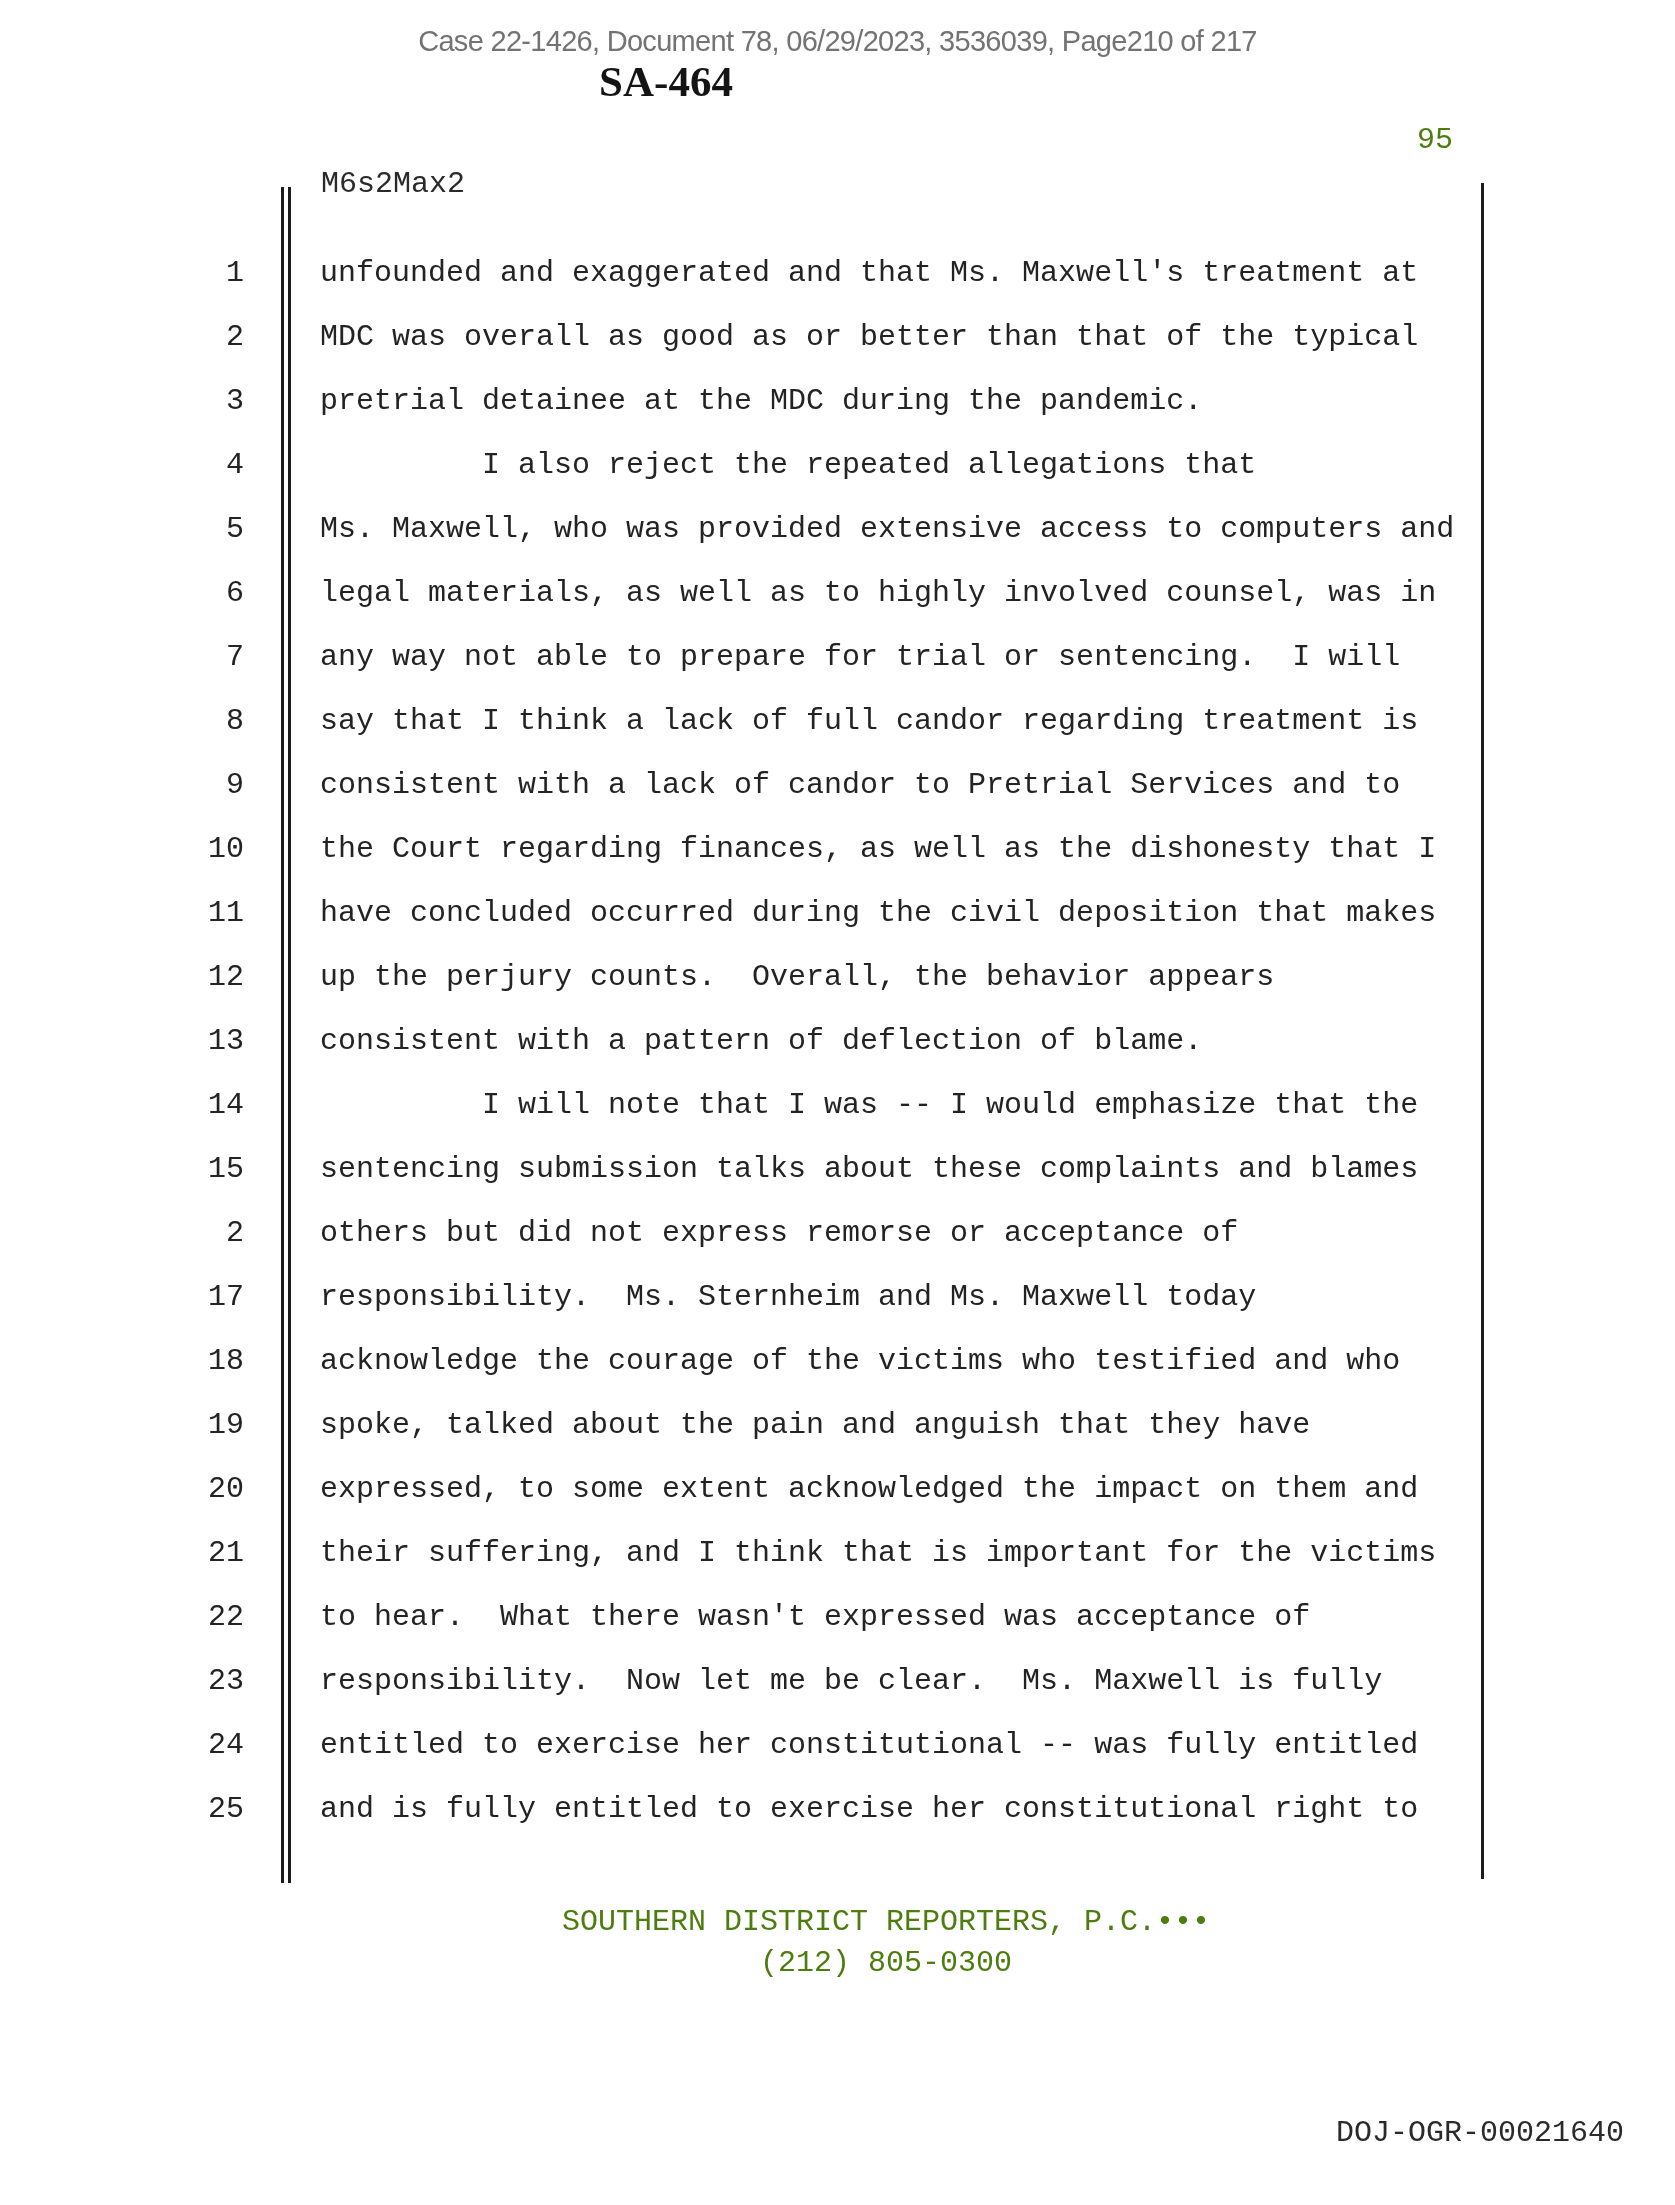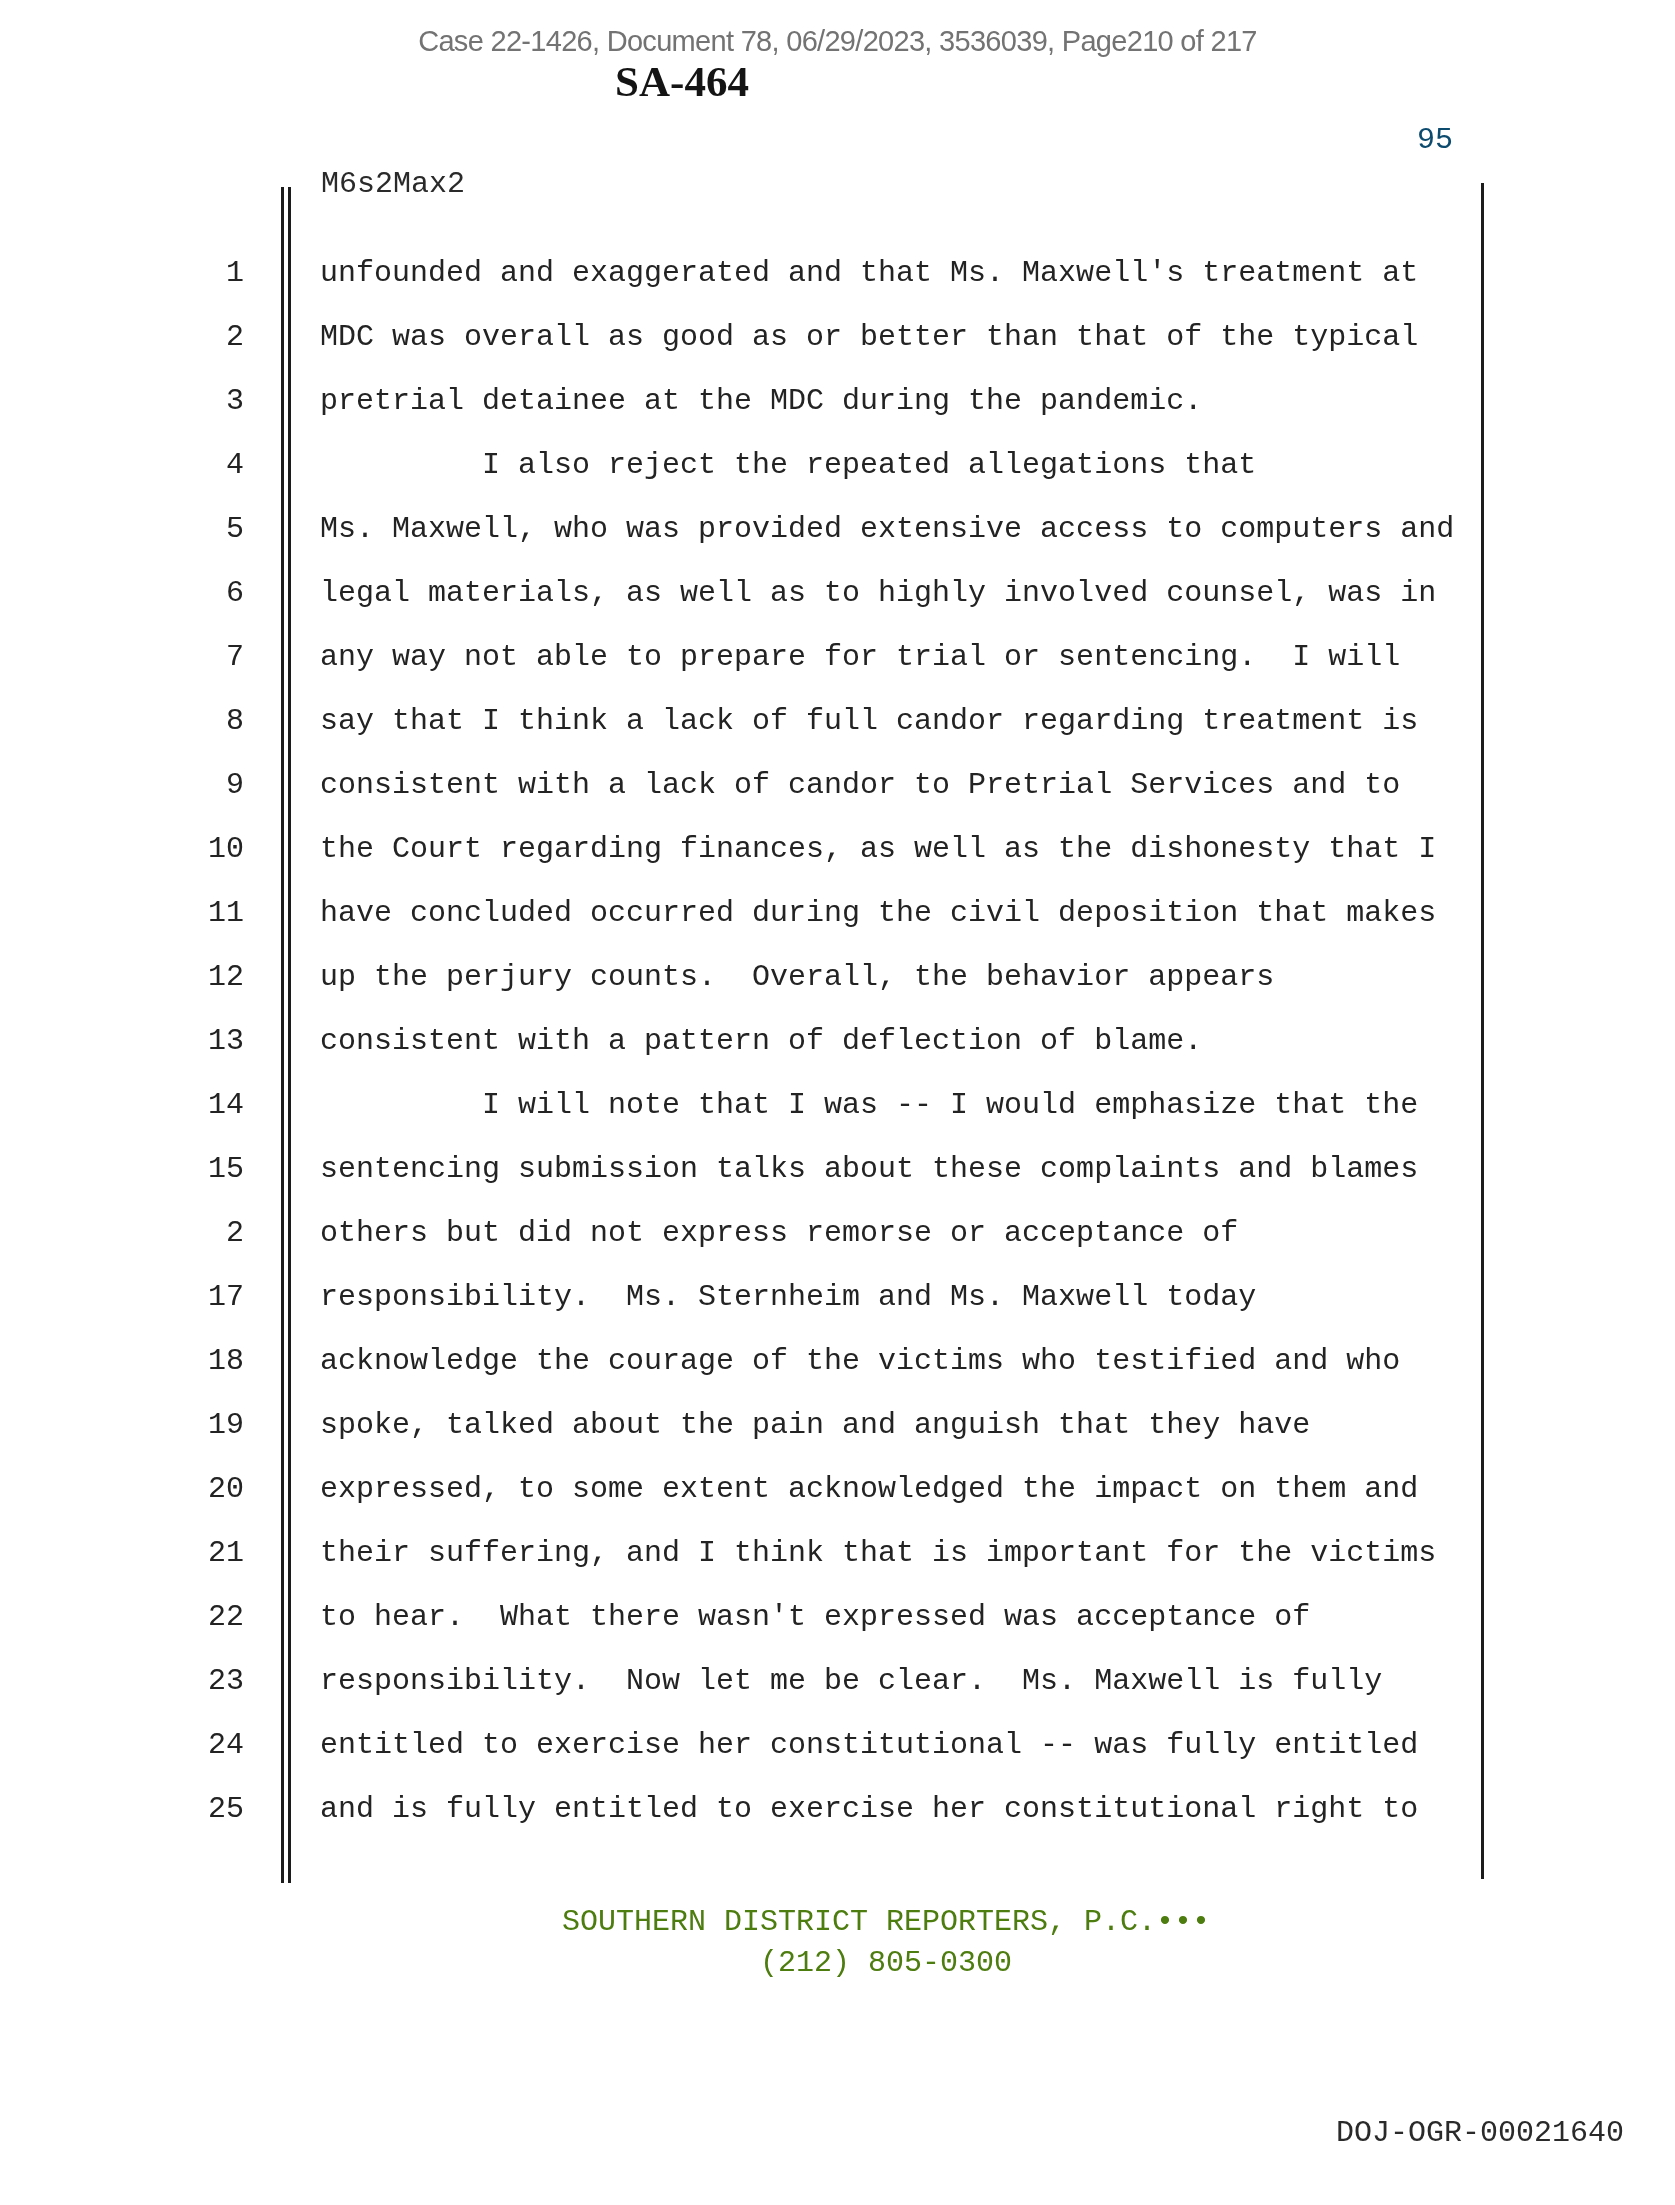--- a/index.html
+++ b/index.html
@@ -25,36 +25,36 @@
     width: 1675px;
     text-align: center;
     font-family: "Liberation Sans", sans-serif;
     font-size: 29px;
     line-height: 1.1;
     letter-spacing: -0.7px;
   }
   .appendix-page {
     position: absolute;
     top: 60px;
-    left: 16px;
+    left: 0;
     width: 1332px;
     text-align: center;
     font-family: "Liberation Serif", serif;
     font-weight: bold;
     font-size: 43px;
     line-height: 1.0;
     color: #141414;
   }
   .page-number {
     position: absolute;
     top: 125px;
     right: 222px;
     font-size: 30px;
     line-height: 1.0;
-    color: #0c4a6e;
+    color: #4d7c0f;
     text-align: center;
   }
   .session-id {
     position: absolute;
     top: 169px;
     left: 321px;
     font-size: 30px;
     line-height: 1.0;
     color: #2a2a2a;
   }

